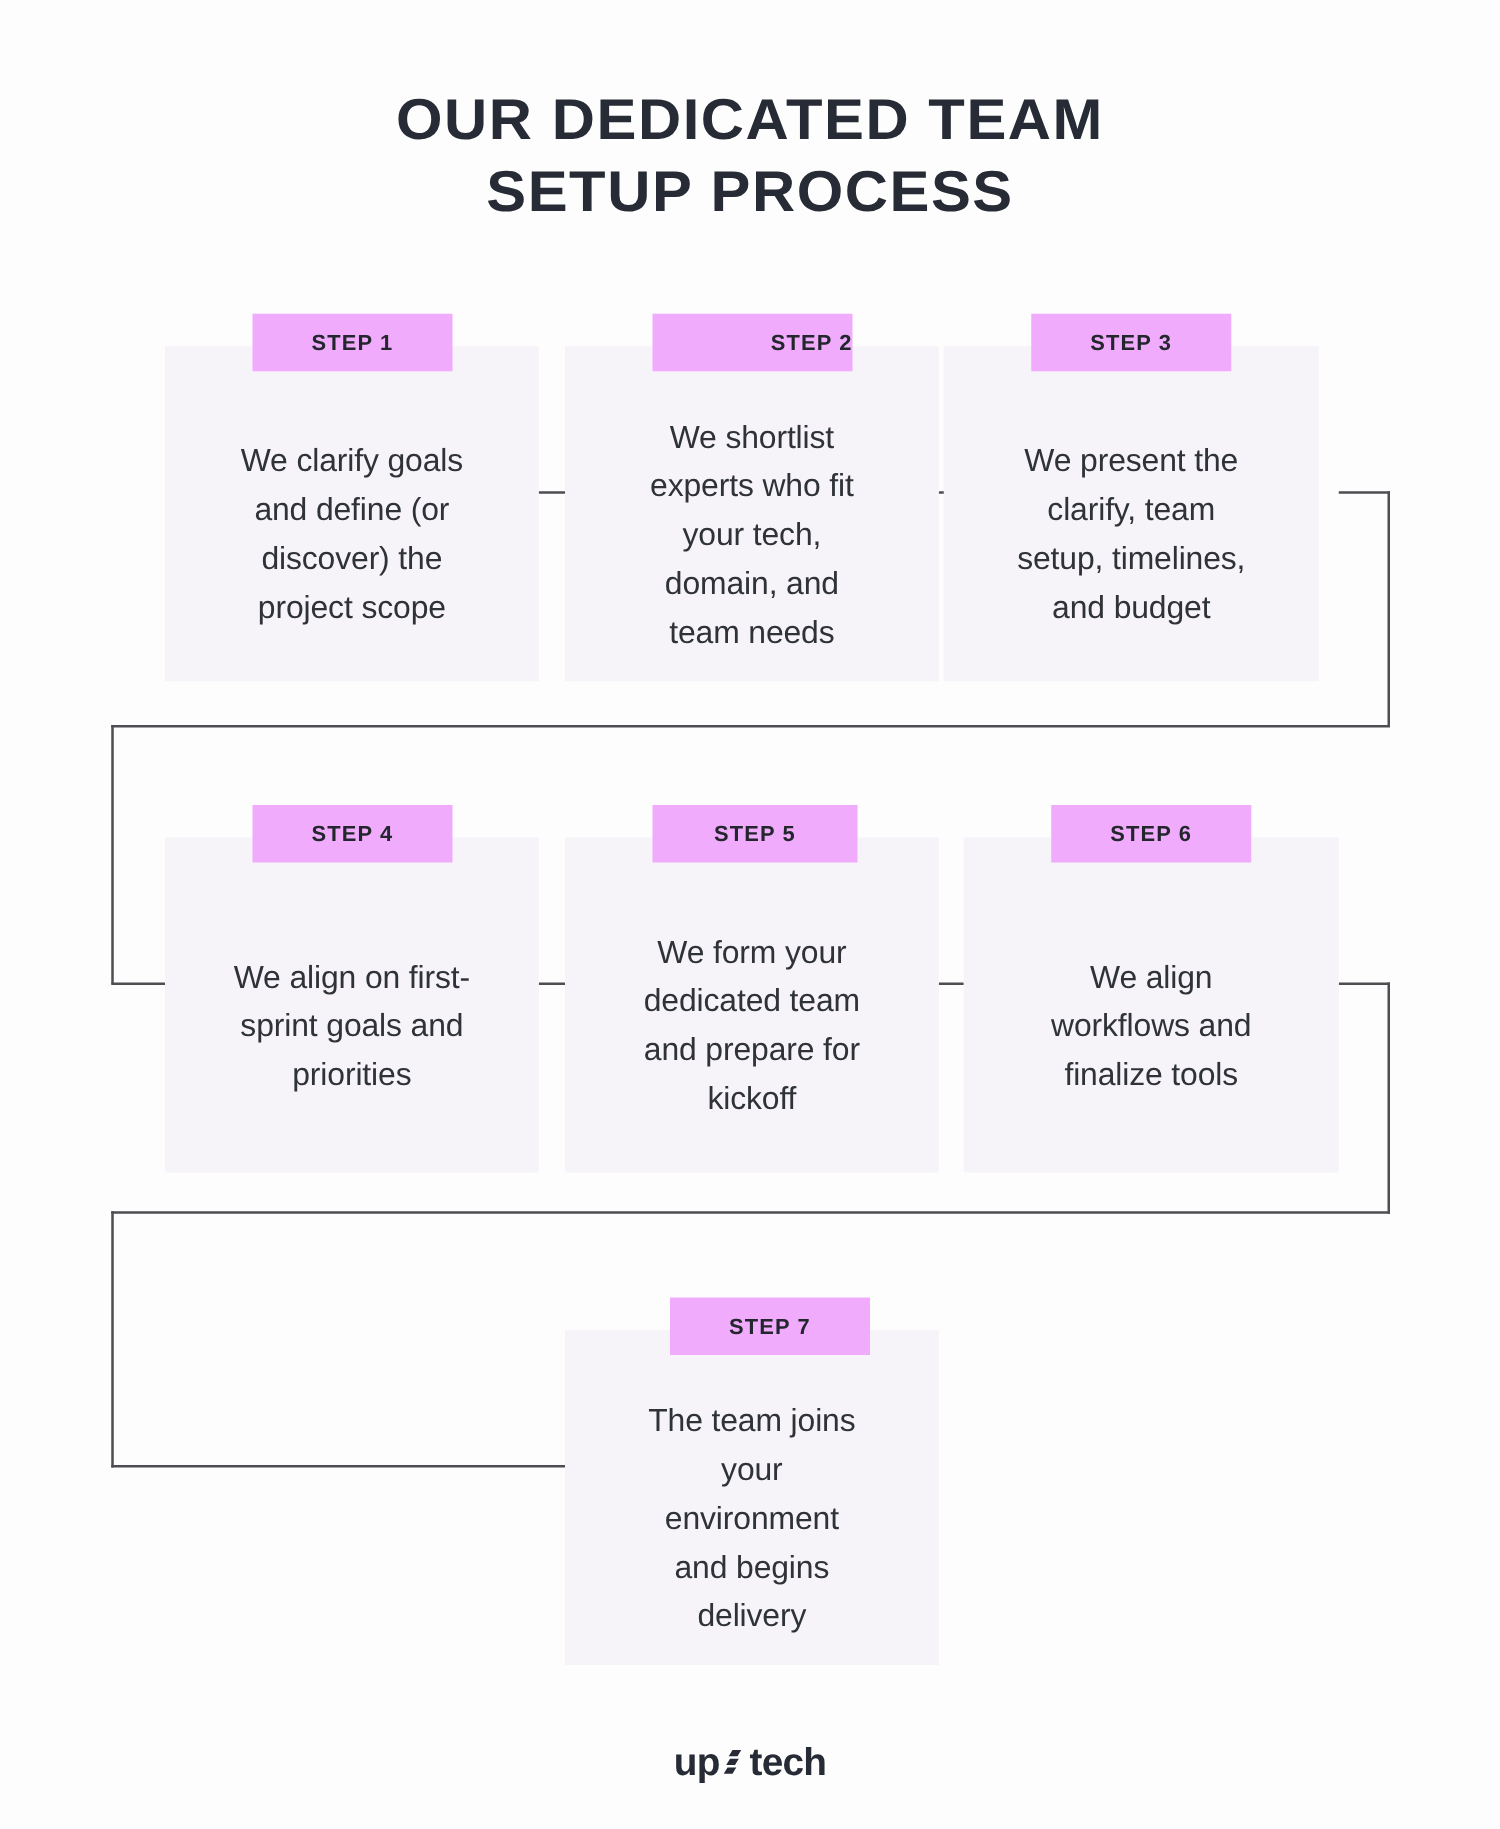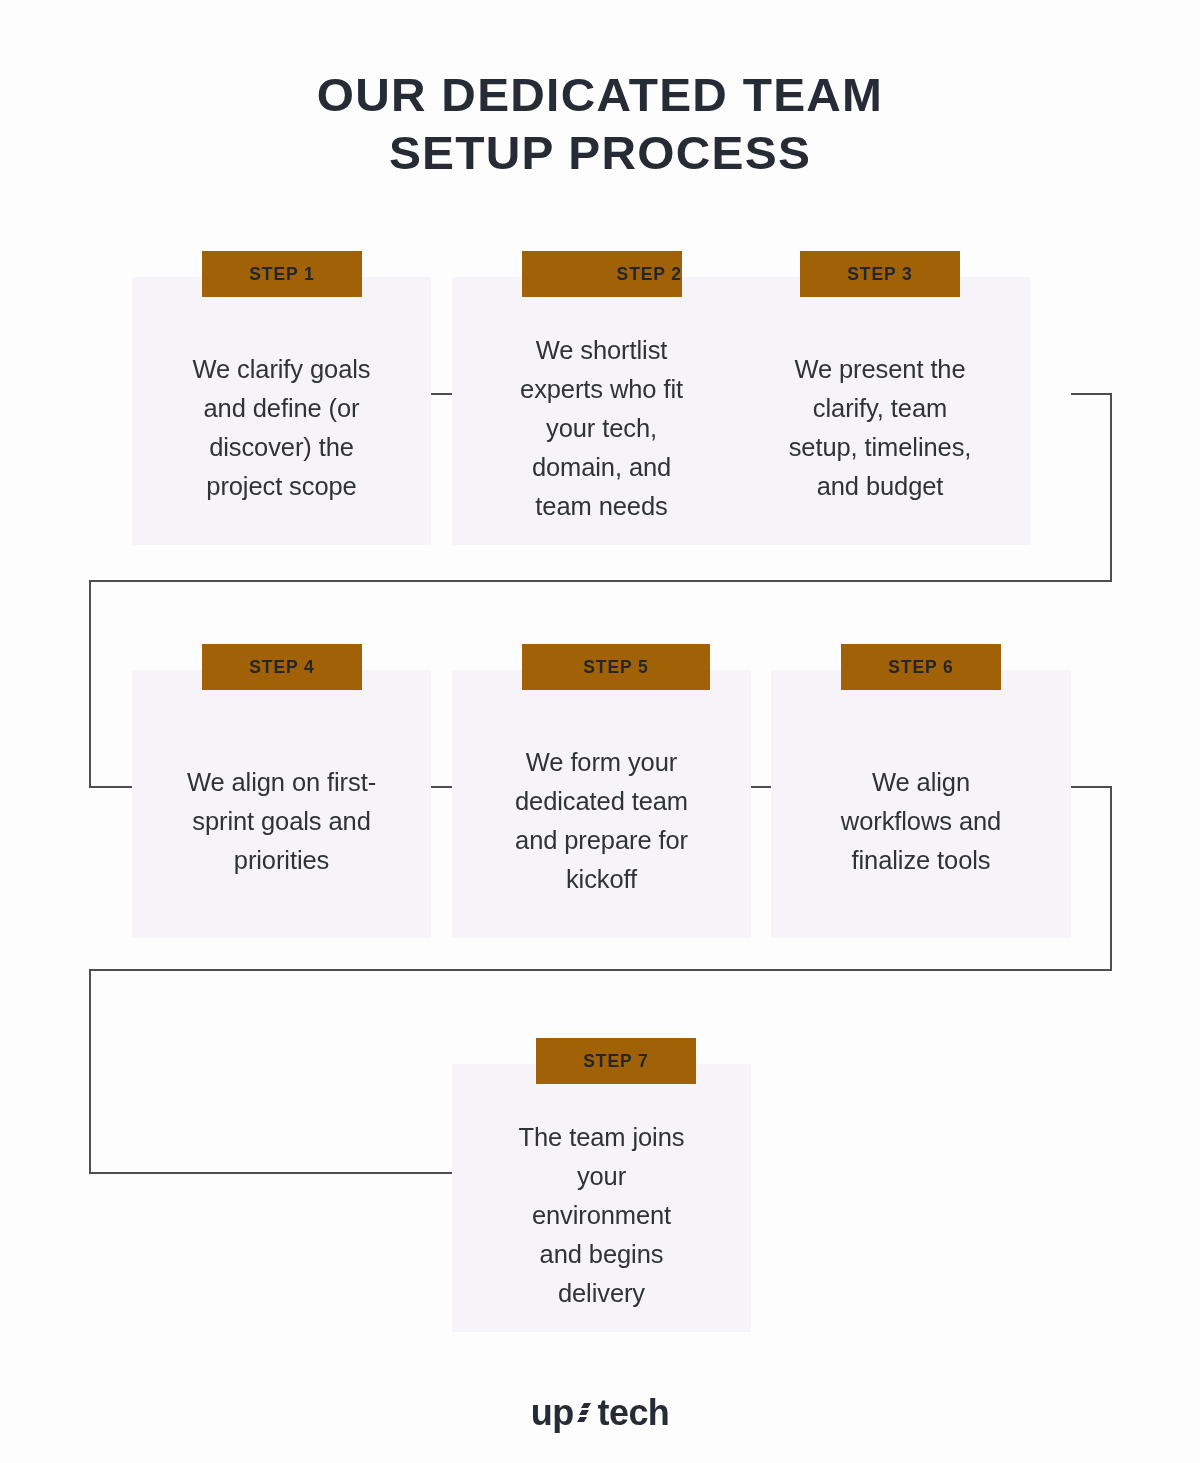--- a/index.html
+++ b/index.html
@@ -67,21 +67,21 @@
     line-height: 39px;
     color: #2f3338;
     text-align: center;
     font-weight: 400;
     letter-spacing: -0.1px;
     white-space: pre-line;
   }
   .badge {
     position: absolute;
     height: 46px;
-    background: #a16207;
+    background: #f0abfc;
     display: flex;
     align-items: center;
     justify-content: center;
     z-index: 5;
   }
   .badge-label {
     font-family: "Liberation Sans", sans-serif;
     font-weight: 700;
     font-size: 17.5px;
     letter-spacing: 0.9px;
@@ -96,21 +96,21 @@
     top: 1392px;
     width: 1200px;
     display: flex;
     align-items: center;
     justify-content: center;
     gap: 0px;
   }
   .logo-text {
     font-family: "Liberation Sans", sans-serif;
     font-weight: 700;
-    font-size: 36px;
+    font-size: 31px;
     letter-spacing: -0.6px;
     color: #262b35;
   }
   .logo-mark {
     display: inline-block;
     width: 22px;
     height: 26px;
     margin: 0 1px 0 1px;
     position: relative;
     top: 1px;
@@ -160,41 +160,41 @@
     <div class="badge" style="left:70px; top:-26px; width:160px;justify-content:flex-end;">
       <span class="badge-label">STEP 2</span>
     </div>
     <div class="card-body">We shortlist
 experts who fit
 your tech,
 domain, and
 team needs</div>
   </div>
 
-  <div class="card" style="left:730px; top:277px; width:300px; height:268px;">
+  <div class="card" style="left:755px; top:277px; width:300px; height:268px;">
     <div class="badge" style="left:70px; top:-26px; width:160px;">
       <span class="badge-label">STEP 3</span>
     </div>
     <div class="card-body">We present the
 clarify, team
 setup, timelines,
 and budget</div>
   </div>
 
   <div class="card" style="left:132px; top:670px; width:299px; height:268px;">
     <div class="badge" style="left:70px; top:-26px; width:160px;">
       <span class="badge-label">STEP 4</span>
     </div>
     <div class="card-body">We align on first-
 sprint goals and
 priorities</div>
   </div>
 
   <div class="card" style="left:452px; top:670px; width:299px; height:268px;">
-    <div class="badge" style="left:70px; top:-26px; width:188px;">
+    <div class="badge" style="left:70px; top:-26px; width:164px;">
       <span class="badge-label">STEP 5</span>
     </div>
     <div class="card-body">We form your
 dedicated team
 and prepare for
 kickoff</div>
   </div>
 
   <div class="card" style="left:771px; top:670px; width:300px; height:268px;">
     <div class="badge" style="left:70px; top:-26px; width:160px;text-align:center;">

